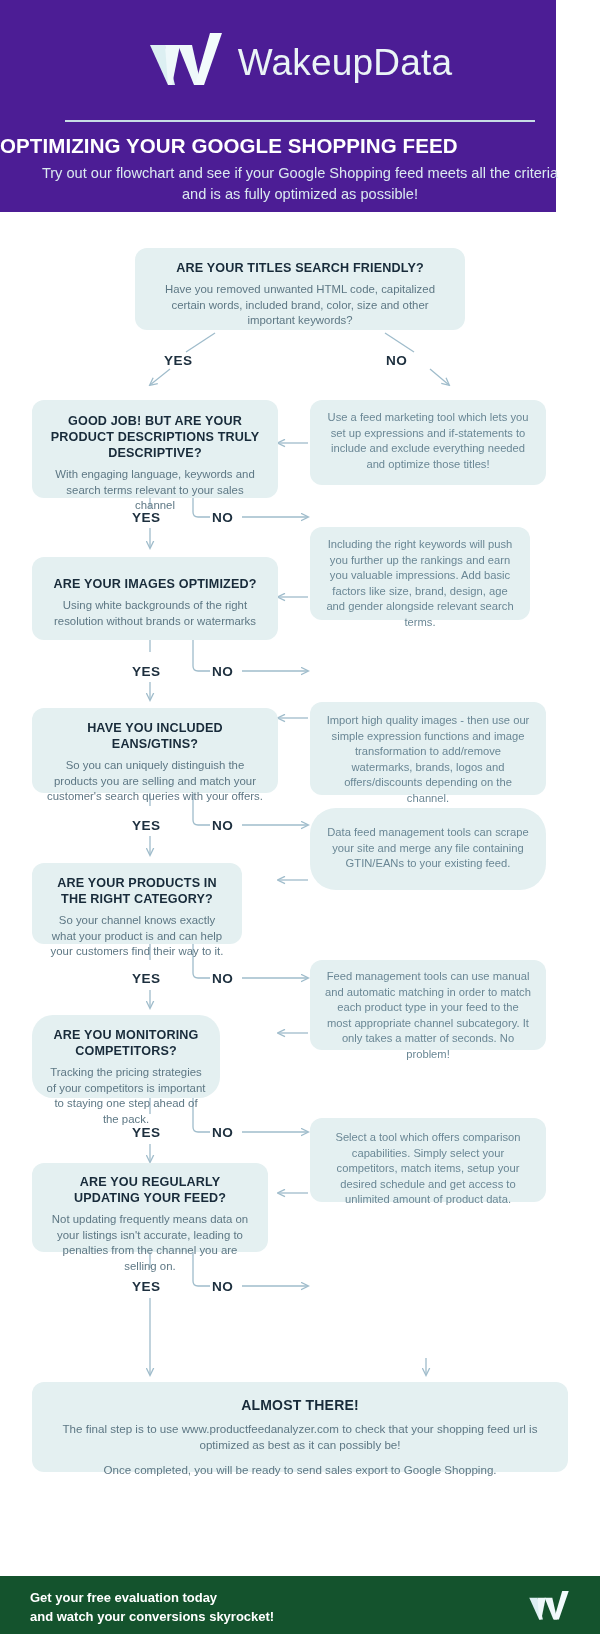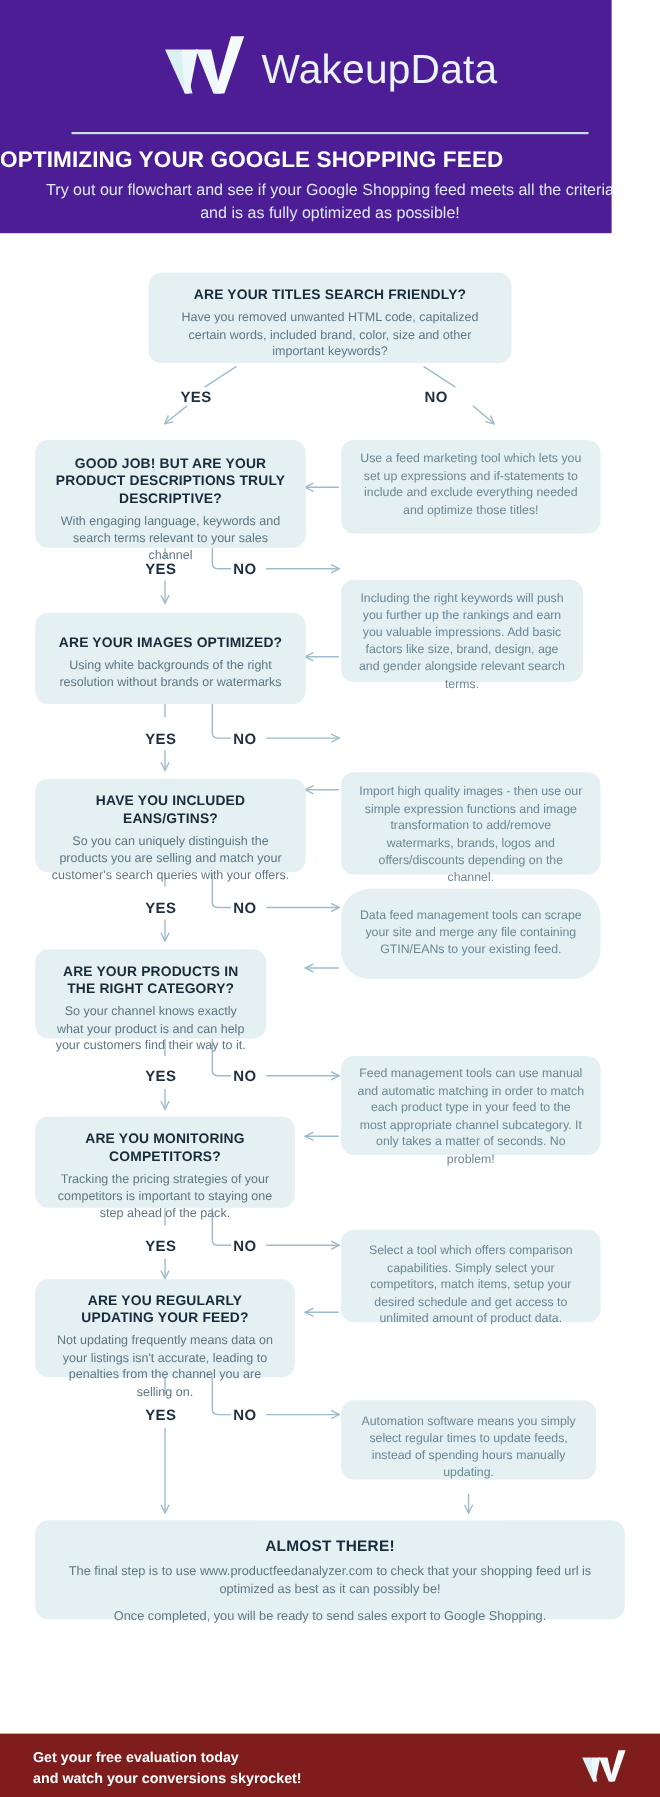--- a/index.html
+++ b/index.html
@@ -85,21 +85,21 @@
   }
   .final-p{
     color:#5d7784;font-size:11.6px;text-align:center;line-height:16px;
     margin:0 0 9px 0;
   }
   .final-p.last{margin-bottom:0;}
 
   
   .footer{
     position:absolute;left:0;top:1576px;width:600px;height:58px;
-    background:#7f1d1d;
+    background:#14532d;
   }
   .footer-text{
     position:absolute;left:30px;top:12px;
     color:#ffffff;font-size:13px;font-weight:700;line-height:19px;
   }
   .footer-logo{
     position:absolute;right:26px;top:14px;width:50px;height:34px;
   }
 </style>
 </head>
@@ -236,41 +236,38 @@
     <p class="q-title">ARE YOUR PRODUCTS IN THE RIGHT CATEGORY?</p>
     <p class="q-body">So your channel knows exactly what your product is and can help your customers find  their way to it.</p>
   </div>
   <div class="lbl" style="left:132px;top:971px;">YES</div>
   <div class="lbl" style="left:212px;top:971px;">NO</div>
 
   <div class="box" style="left:310px;top:960px;width:236px;height:90px;padding-top:9px;">
     <p class="a-body just">Feed management tools  can  use manual  and  automatic  matching  in order  to  match  each  product  type in  your feed to the most appropriate channel subcategory. It only takes a matter of seconds. No problem!</p>
   </div>
 
-  <div class="box" style="left:32px;top:1015px;width:236px;height:83px;padding-top:12px;">
+  <div class="box" style="left:32px;top:1015px;width:188px;height:83px;padding-top:12px;border-radius:21px;">
     <p class="q-title">ARE YOU MONITORING COMPETITORS?</p>
     <p class="q-body">Tracking the pricing strategies of your competitors is important to staying one step ahead of the pack.</p>
   </div>
   <div class="lbl" style="left:132px;top:1125px;">YES</div>
   <div class="lbl" style="left:212px;top:1125px;">NO</div>
 
   <div class="box" style="left:310px;top:1118px;width:236px;height:84px;padding-top:12px;">
     <p class="a-body">Select a tool which offers comparison capabilities. Simply select your competitors, match items, setup your desired schedule and get access to unlimited amount of product data.</p>
   </div>
 
   <div class="box" style="left:32px;top:1163px;width:236px;height:89px;padding-top:11px;">
     <p class="q-title">ARE YOU REGULARLY UPDATING YOUR FEED?</p>
     <p class="q-body">Not updating frequently means data on your listings isn't accurate, leading to penalties from the channel you are selling on.</p>
   </div>
   <div class="lbl" style="left:132px;top:1279px;">YES</div>
   <div class="lbl" style="left:212px;top:1279px;">NO</div>
 
-  <div class="box" style="left:310px;top:1273px;width:232px;height:72px;padding-top:12px;">
-    <p class="a-body">Automation software means you simply select regular times to update feeds, instead of spending hours manually updating.</p>
-  </div>
 
   <div class="box" style="left:32px;top:1382px;width:536px;height:90px;padding-top:15px;">
     <p class="final-title">ALMOST THERE!</p>
     <p class="final-p">The final step is to use www.productfeedanalyzer.com to check that your shopping feed url is optimized as best as it can possibly be!</p>
     <p class="final-p last">Once completed, you will be ready to send sales export to Google Shopping.</p>
   </div>
 
   <div class="footer">
     <div class="footer-text">
       <div>Get your free evaluation today</div>

